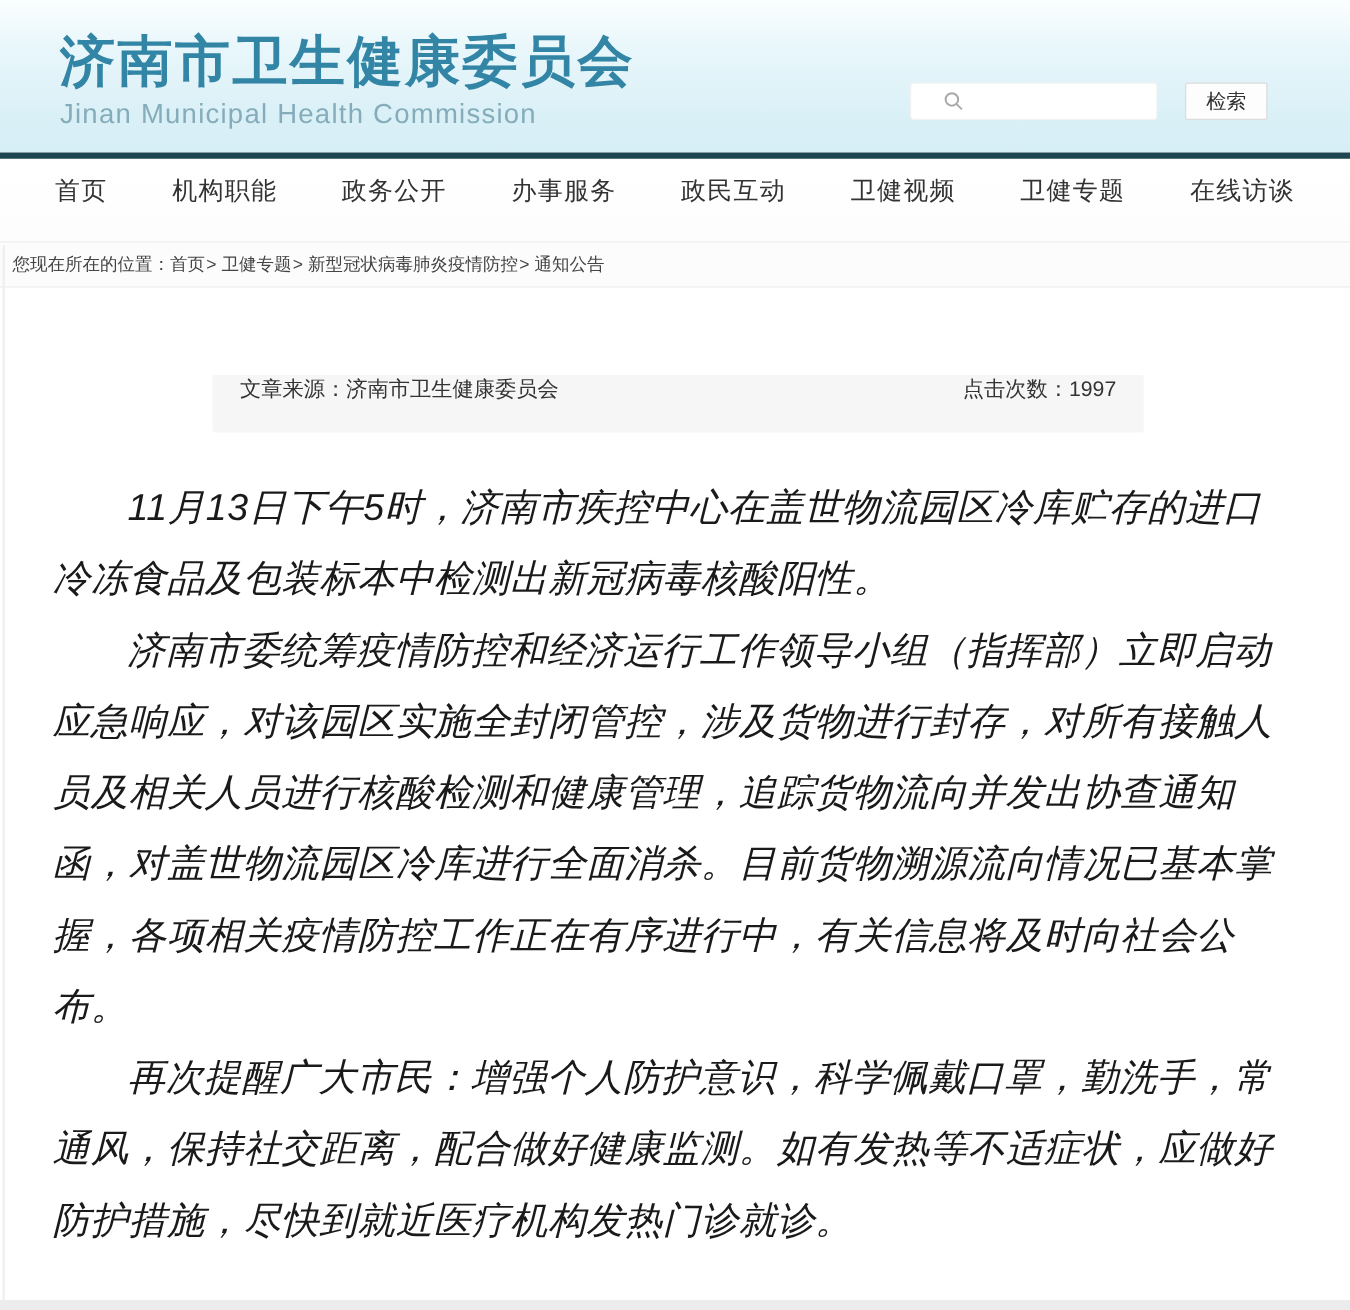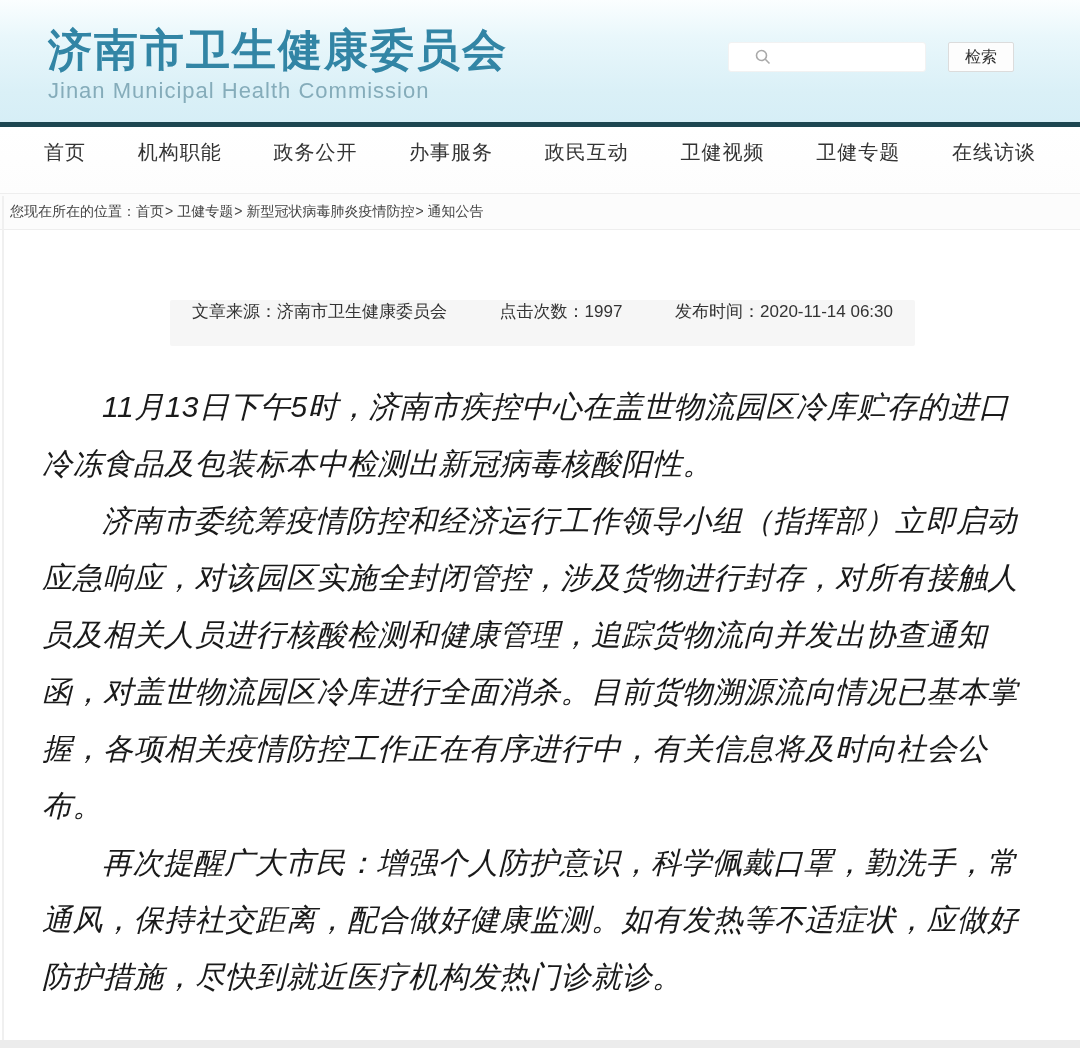--- a/index.html
+++ b/index.html
@@ -14,21 +14,21 @@
     border-bottom: 5px solid #1d4651;
   }
   .brand { position: absolute; left: 48px; top: 26px; }
   .brand-title {
     font-size: 44px; font-weight: bold; color: #3285a5;
     letter-spacing: 2px; line-height: 1.1;
   }
   .brand-subtitle {
     font-size: 22px; color: #85acba; margin-top: 4px; letter-spacing: 1px;
   }
-  .search-area { position: absolute; right: 66px; top: 42px; display: flex; align-items: flex-end; }
+  .search-area { position: absolute; right: 66px; top: 66px; display: flex; align-items: flex-end; }
   .search-box {
     width: 198px; height: 30px; background: #ffffff; border: 1px solid #f2f2f2;
     border-radius: 3px; display: flex; align-items: center; padding-left: 26px;
   }
   .search-icon { width: 16px; height: 16px; display: inline-block; }
   .search-input {
     border: none; outline: none; background: transparent; flex: 1;
     height: 26px; font-size: 15px; padding: 0 6px; color: #333;
   }
   .search-btn {
@@ -128,23 +128,20 @@
 
 <main class="article">
 
   <div class="meta-bar">
     <span class="meta-item">
       <span>文章来源：</span><span>济南市卫生健康委员会</span>
     </span>
     <span class="meta-item">
       <span>点击次数：</span><span>1997</span>
     </span>
-    <span class="meta-item">
-      <span>发布时间：</span><span>2020-11-14 06:30</span>
-    </span>
   </div>
 
   <div class="article-body">
       <p>11月13日下午5时，济南市疾控中心在盖世物流园区冷库贮存的进口冷冻食品及包装标本中检测出新冠病毒核酸阳性。</p>
       <p>济南市委统筹疫情防控和经济运行工作领导小组（指挥部）立即启动应急响应，对该园区实施全封闭管控，涉及货物进行封存，对所有接触人员及相关人员进行核酸检测和健康管理，追踪货物流向并发出协查通知函，对盖世物流园区冷库进行全面消杀。目前货物溯源流向情况已基本掌握，各项相关疫情防控工作正在有序进行中，有关信息将及时向社会公布。</p>
       <p>再次提醒广大市民：增强个人防护意识，科学佩戴口罩，勤洗手，常通风，保持社交距离，配合做好健康监测。如有发热等不适症状，应做好防护措施，尽快到就近医疗机构发热门诊就诊。</p>
     </div>
 
 </main>
 

